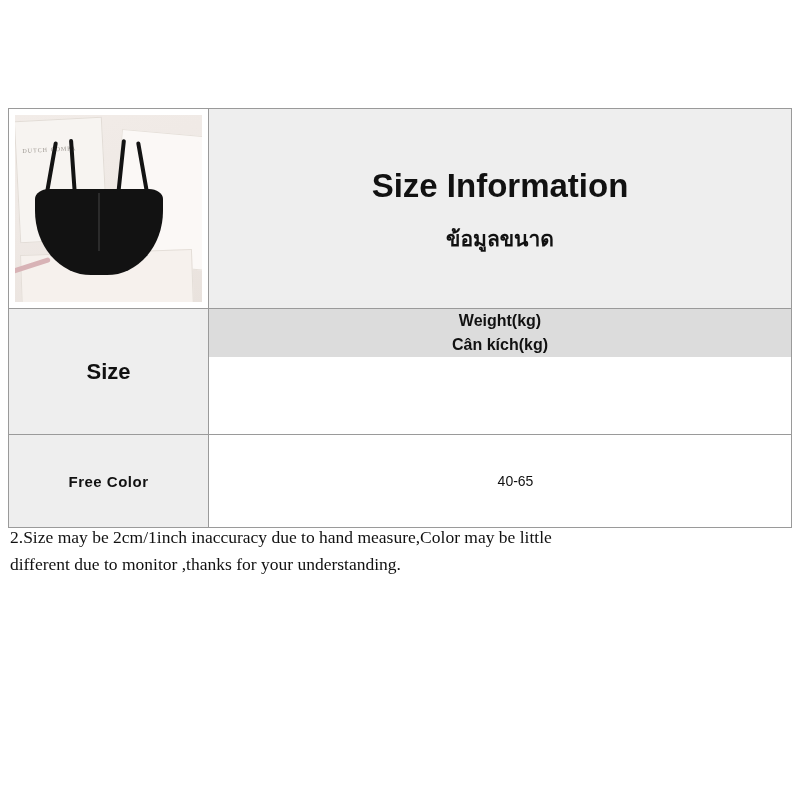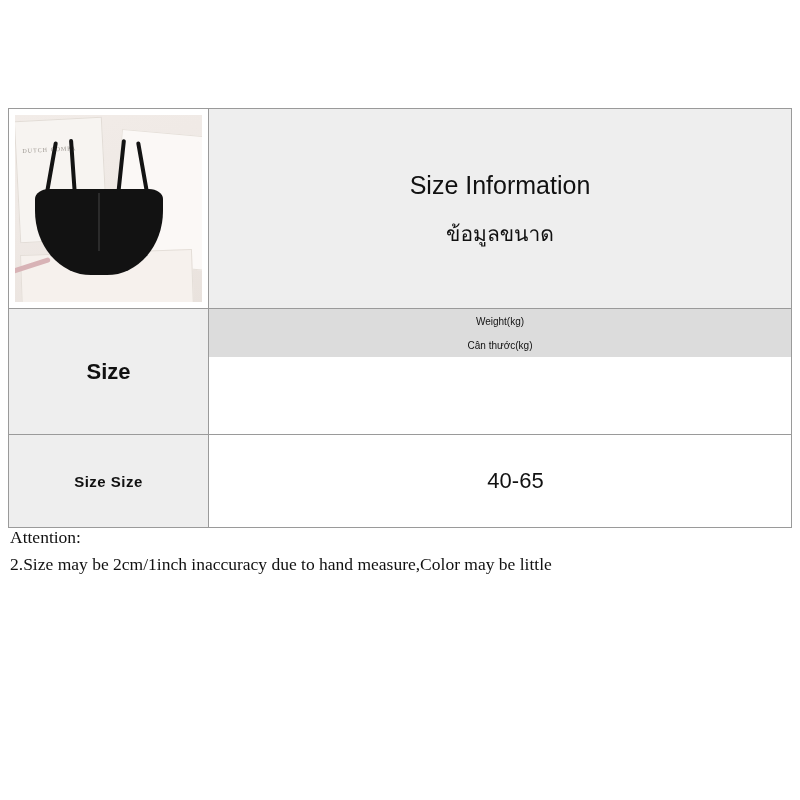--- a/index.html
+++ b/index.html
@@ -161,28 +161,28 @@
 
   .title-cell {
     flex: 1;
     height: 200px;
     border-bottom: 1px solid #9a9a9a;
     background: #eeeeee;
     flex-direction: column;
     gap: 4px;
   }
   .title-en {
-    font-size: 25px;
-    font-weight: normal;
+    font-size: 33px;
+    font-weight: bold;
     color: #111;
     line-height: 1.25;
   }
   .title-th {
     font-size: 21px;
-    font-weight: normal;
+    font-weight: bold;
     color: #111;
     line-height: 1.3;
     margin-top: 15px;
   }
   .title-vi {
     font-size: 25px;
     font-weight: bold;
     color: #111;
     line-height: 1.25;
   }
@@ -204,22 +204,22 @@
     flex: 1;
     display: flex;
     flex-direction: column;
     border-bottom: 1px solid #9a9a9a;
   }
   .meas-line {
     height: 24px;
     display: flex;
     align-items: center;
     justify-content: center;
-    font-weight: normal;
-    font-size: 10px;
+    font-weight: bold;
+    font-size: 16px;
     box-sizing: border-box;
   }
   .meas-line.l1 { background: #dcdcdc; }
   .meas-line.l2 { background: #eeeeee; }
   .meas-line.l3 { background: #dcdcdc; }
 
   
   .data-row {
     height: 92px;
   }
@@ -229,21 +229,21 @@
     border-right: 1px solid #9a9a9a;
     background: #eeeeee;
     font-size: 15px;
     font-weight: bold;
     letter-spacing: .5px;
   }
   .data-value-cell {
     flex: 1;
     height: 92px;
     background: #ffffff;
-    font-size: 22px;
+    font-size: 14px;
     color: #111;
     margin-left: 31px;
   }
 
   
   .attention {
     position: absolute;
     left: 10px;
     top: 524px;
     width: 770px;
@@ -283,29 +283,29 @@
       <div class="cell title-cell">
         <div class="title-en">Size Information</div>
         <div class="title-th">ข้อมูลขนาด</div>
       </div>
     </div>
 
     <div class="row meas-row">
       <div class="cell size-label-cell">Size</div>
       <div class="meas-stack">
         <div class="meas-line l1">Weight(kg)</div>
-        <div class="meas-line l3">Cân thước(kg)</div>
+        <div class="meas-line l3">Cân kích(kg)</div>
       </div>
     </div>
 
     <div class="row data-row">
-      <div class="cell data-size-cell">Size Size</div>
+      <div class="cell data-size-cell">Free Color</div>
       <div class="cell data-value-cell">40-65</div>
     </div>
 
   </div>
 
   <div class="attention">
-    <div class="line">Attention:</div>
     <div class="line">2.Size may be 2cm/1inch inaccuracy due to hand measure,Color may be little</div>
+    <div class="line">different due to monitor ,thanks for your understanding.</div>
   </div>
 
 </div>
 
 </body></html>

